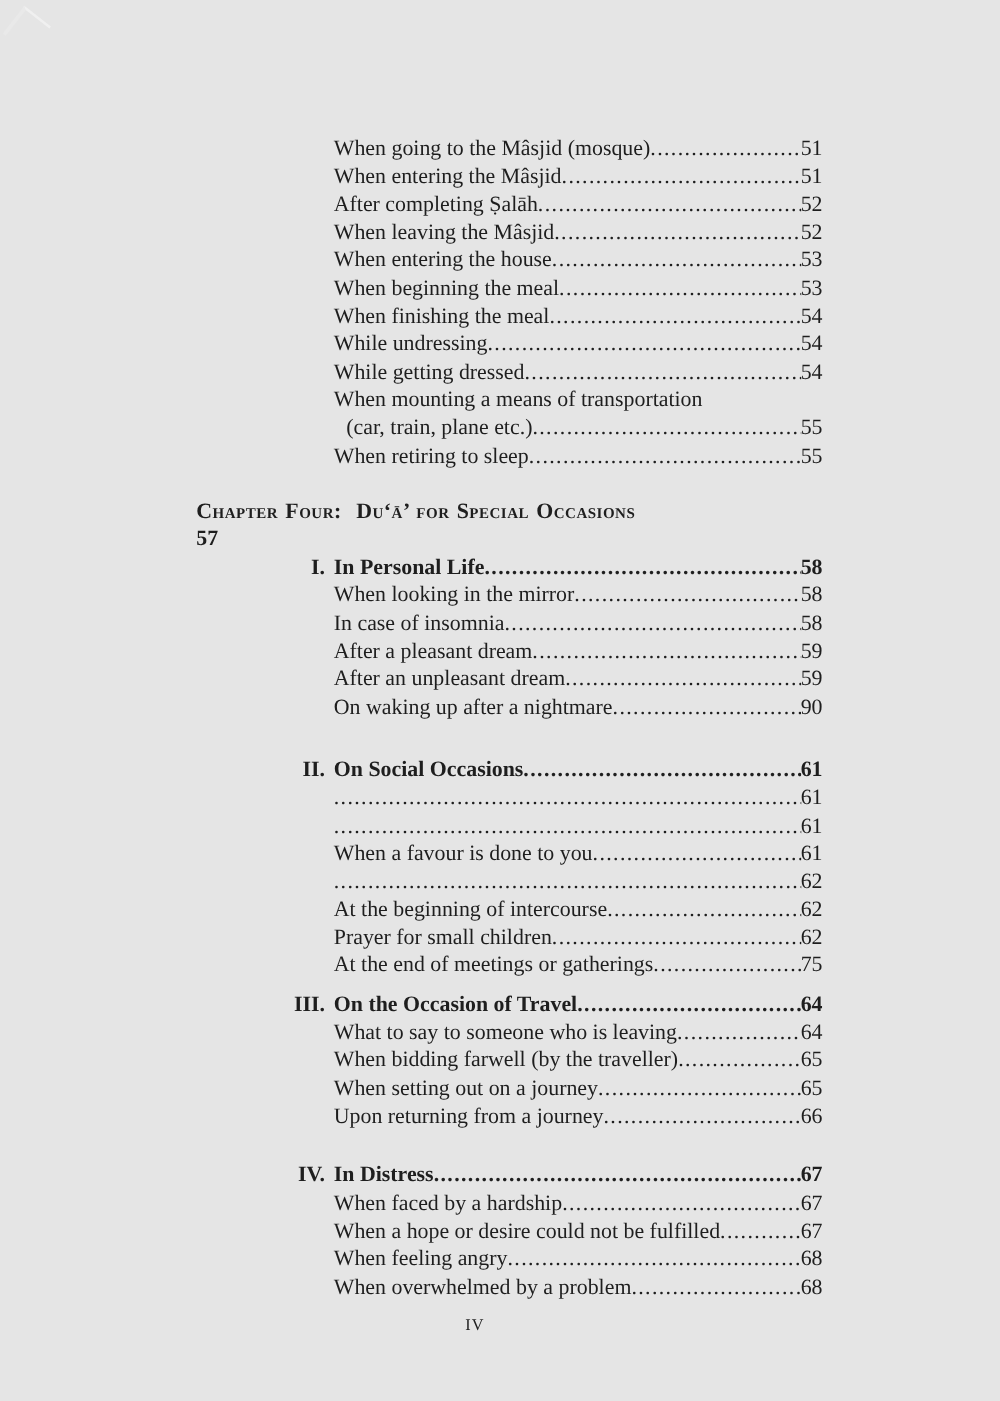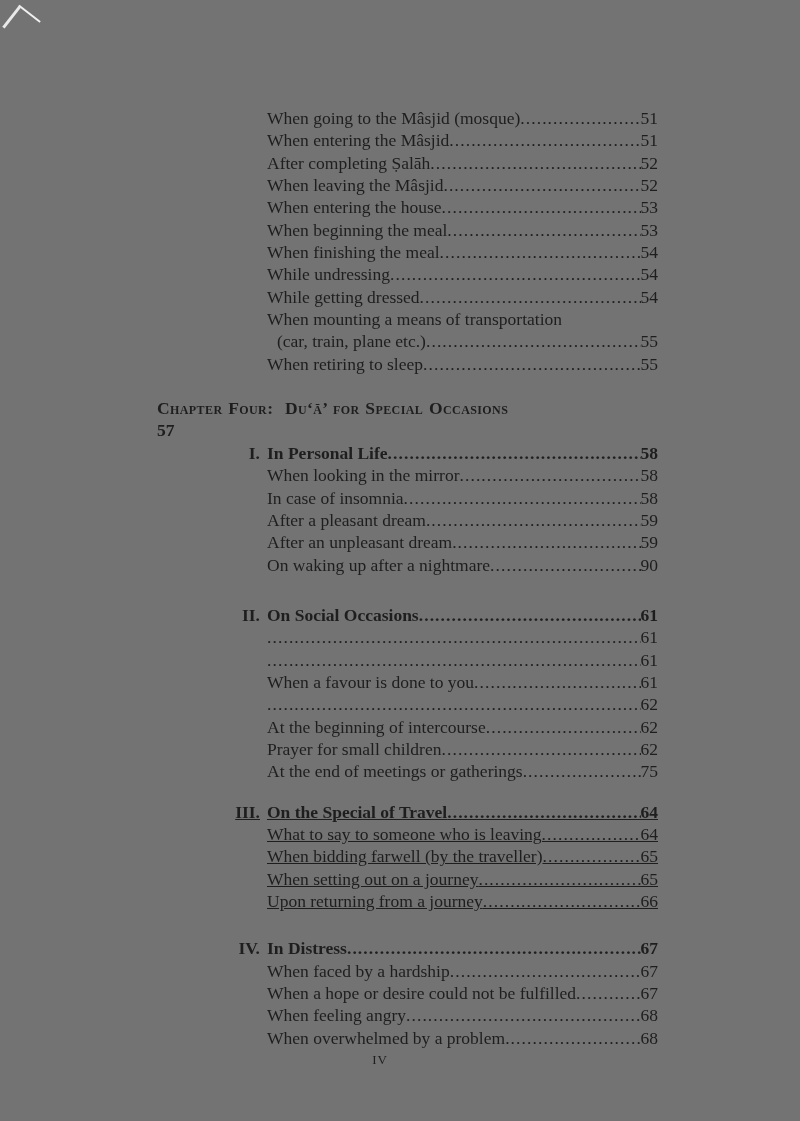--- a/index.html
+++ b/index.html
@@ -1,19 +1,19 @@
 <!DOCTYPE html>
 <html><head>
 <meta charset="utf-8">
 <style>
   html,body{margin:0;padding:0;background:#ffffff;}
   .page{
     position:relative;
     width:800px;height:1121px;
-    background:#737373;
+    background:#e5e5e5;
     font-family:"Liberation Serif","DejaVu Serif",serif;
     color:#1e1e1e;
     overflow:hidden;
   }
   .artifact{
     position:absolute;left:8px;top:10px;width:24px;height:26px;
     border-left:3px solid #e9e9e9;border-top:2px solid #f0f0f0;
     transform:rotate(38deg);
   }
   .toc{
@@ -29,21 +29,21 @@
     letter-spacing:1.1px;
   }
   .pg{flex:0 0 auto;}
   .entries .row{margin-left:110px;}
   .entries .row.indent{margin-left:120px;}
   .hdr{font-weight:bold;}
   .chapter-row{margin-top:22px;font-weight:bold;flex-direction:column;}
   .chapter-row .t{font-variant:small-caps;letter-spacing:.4px;word-spacing:1px;}
   .section{margin-top:0;}
   #sections .section:nth-child(2){margin-top:28px;}
-  #sections .section:nth-child(3){margin-top:18px;text-decoration:underline;}
+  #sections .section:nth-child(3){margin-top:9px;}
   #sections .section:nth-child(4){margin-top:25px;}
   .footer{
     position:absolute;top:1052px;left:0;width:760px;
     text-align:center;font-size:13px;letter-spacing:1px;
   }
 </style>
 </head>
 <body>
 
 <div class="page">
@@ -191,21 +191,21 @@
             <div class="row">
               <span class="t">At the end of meetings or gatherings</span>
               <span class="dots"></span>
               <span class="pg">75</span>
             </div>
           </div>
         </div>
         <div class="section">
           <div class="row hdr">
             <span class="num">III.</span>
-            <span class="t">On the Special of Travel</span>
+            <span class="t">On the Occasion of Travel</span>
             <span class="dots"></span>
             <span class="pg">64</span>
           </div>
           <div class="entries">
             <div class="row">
               <span class="t">What to say to someone who is leaving </span>
               <span class="dots"></span>
               <span class="pg">64</span>
             </div>
             <div class="row">

